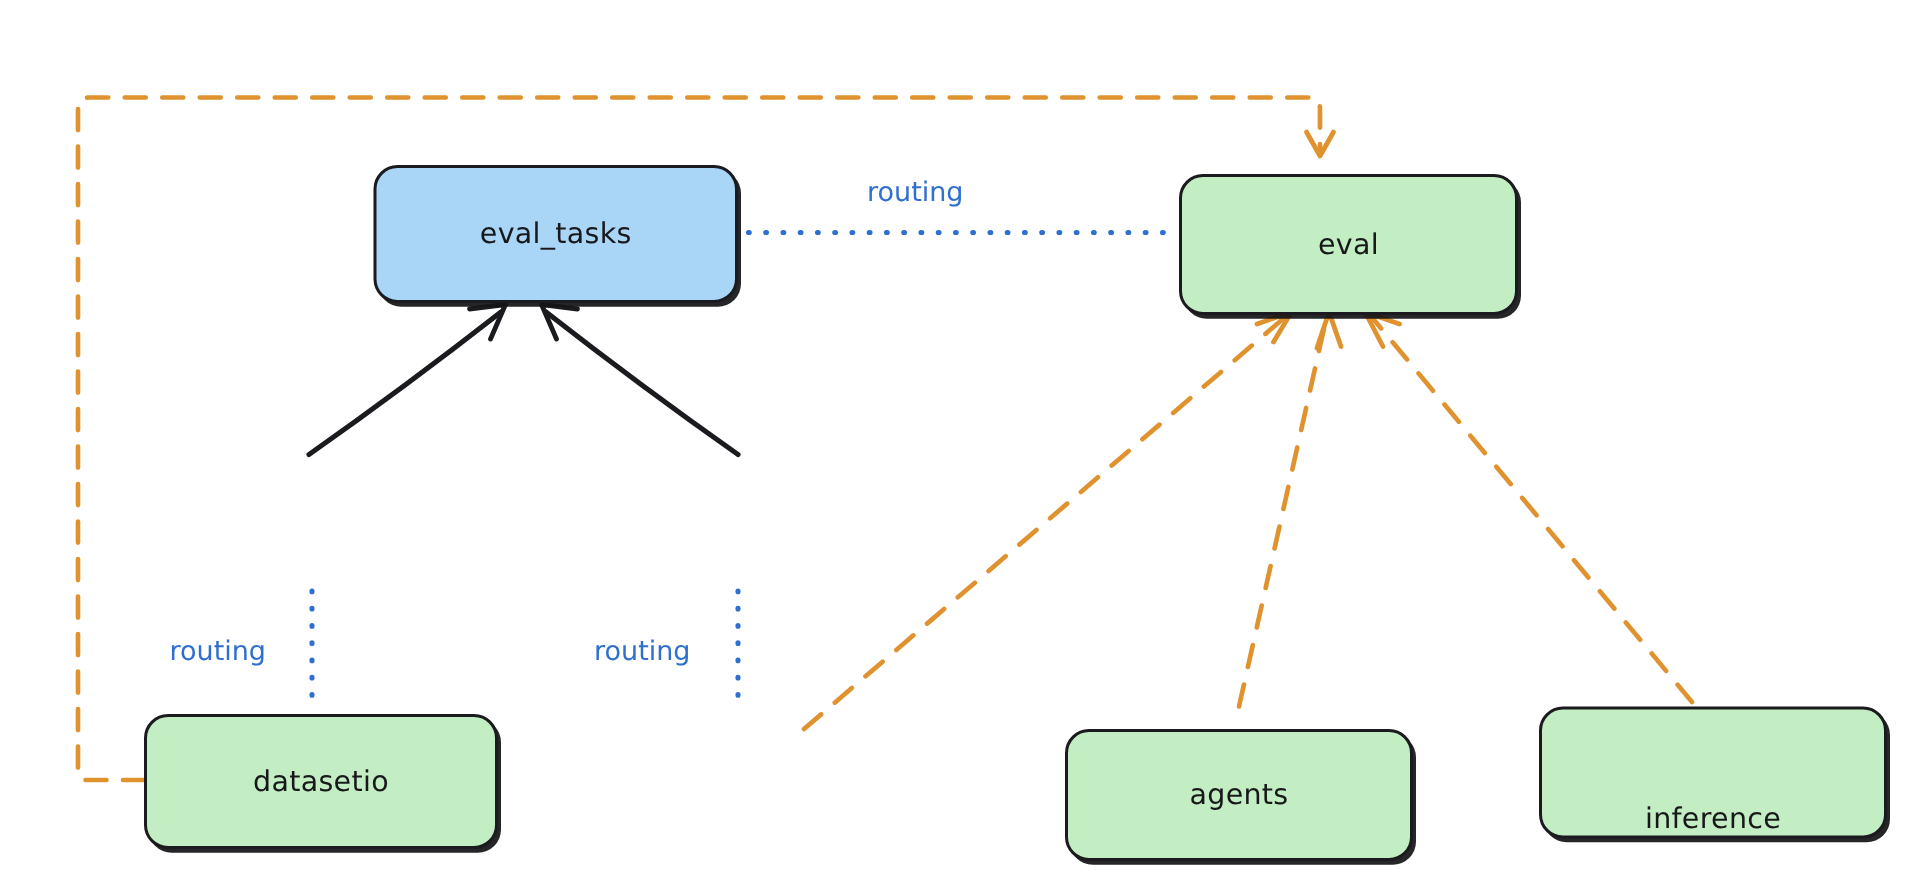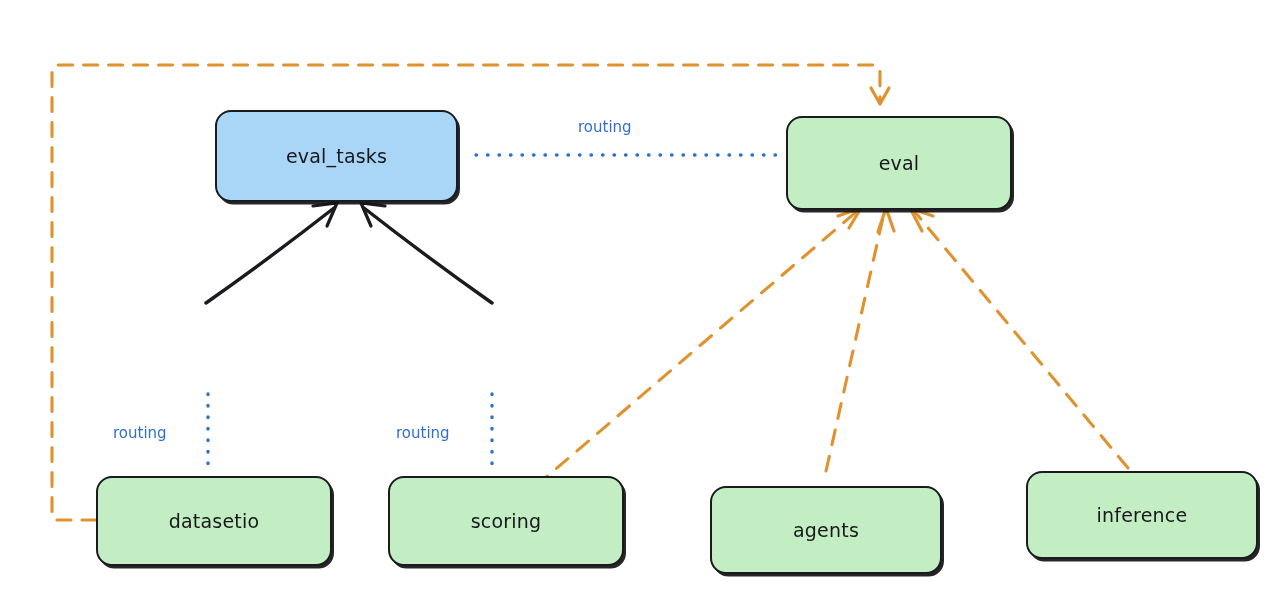--- a/index.html
+++ b/index.html
@@ -44,21 +44,21 @@
   }
   .node.blue  { background: #a9d5f6; }
   .node.green { background: #c3eec3; }
   .node-label {
     pointer-events: none;
     white-space: nowrap;
   }
   .edge-label {
     position: absolute;
     font-family: "DejaVu Sans", sans-serif;
-    font-size: 15px;
+    font-size: 18px;
     color: #2f6fd0;
     white-space: nowrap;
   }
 </style>
 </head>
 <body>
 
 <div id="canvas">
 
   <svg id="edge-layer" viewBox="0 0 1280 596" width="1280" height="596" xmlns="http://www.w3.org/2000/svg">
@@ -99,43 +99,40 @@
 
     <g>
       <path d="M 208 394 L 208 474" fill="none" stroke="#2f6fd0" stroke-width="3.4" stroke-dasharray="0.5 11" stroke-linecap="round"></path>
     </g>
 
     <g>
       <path d="M 492 394 L 492 474" fill="none" stroke="#2f6fd0" stroke-width="3.4" stroke-dasharray="0.5 11" stroke-linecap="round"></path>
     </g>
   </svg>
 
-  <div class="node blue" style="left:215px; top:110px; width:243px; height:92px;">
+  <div class="node blue" style="left:249px; top:110px; width:243px; height:92px;">
     <span class="node-label">eval_tasks</span>
   </div>
 
   <div class="node green" style="left:786px; top:116px; width:226px; height:94px;text-align:right;">
     <span class="node-label">eval</span>
   </div>
 
 
 
   <div class="node green" style="left:96px; top:476px; width:236px; height:90px;">
     <span class="node-label">datasetio</span>
   </div>
 
-  <div class="node green" style="left:388px; top:476px; width:236px; height:90px;">
-    <span class="node-label">scoring</span>
-  </div>
 
   <div class="node green" style="left:710px; top:486px; width:232px; height:88px;">
     <span class="node-label">agents</span>
   </div>
 
-  <div class="node green" style="left:1026px; top:471px; width:232px; height:88px;">
+  <div class="node green" style="left:1026px; top:471px; width:232px; height:88px;align-items:flex-end;">
     <span class="node-label">inference</span>
   </div>
 
   <div class="edge-label" style="left:578px; top:118px;">routing</div>
 
   <div class="edge-label" style="left:113px; top:424px;">routing</div>
 
   <div class="edge-label" style="left:396px; top:424px;">routing</div>
 
 </div>

